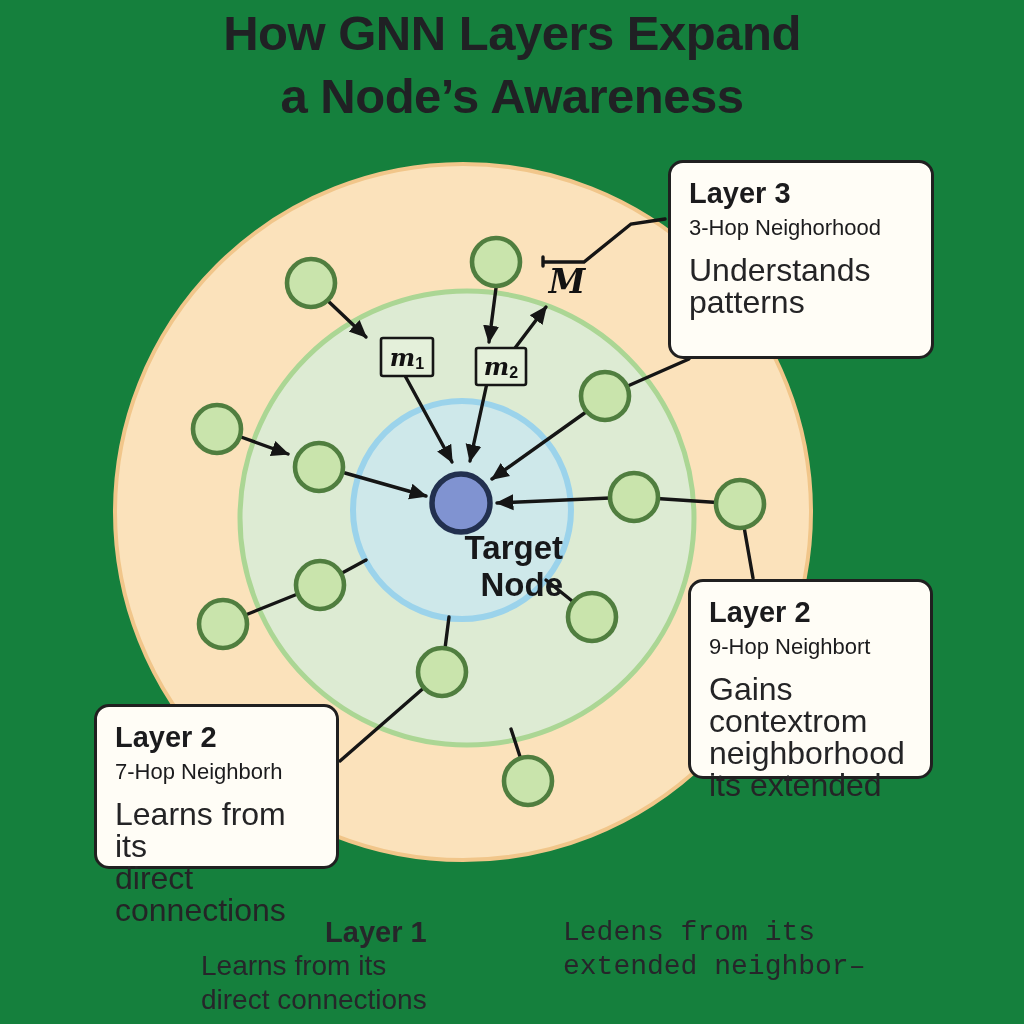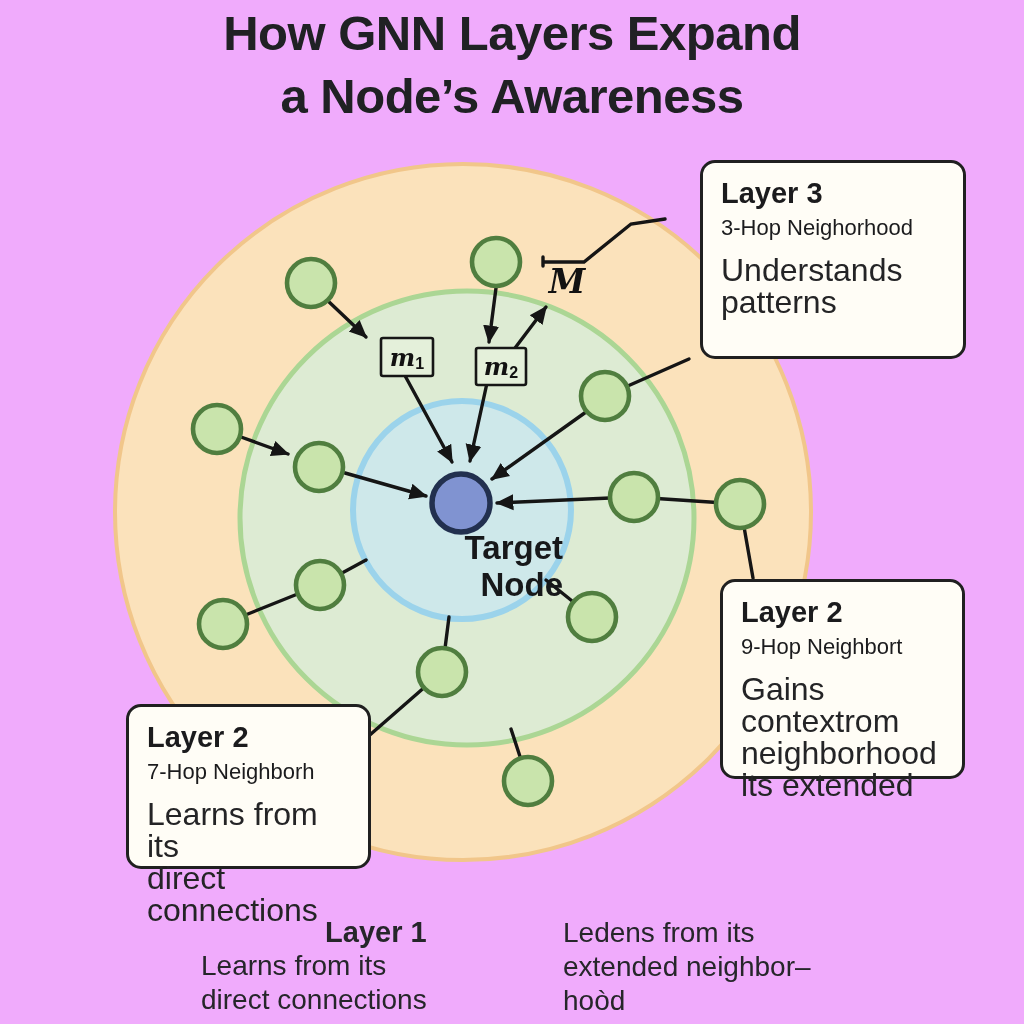--- a/index.html
+++ b/index.html
@@ -1,42 +1,42 @@
 <!DOCTYPE html>
 <html><head>
 <meta charset="utf-8">
 <style>
   html,body{margin:0;padding:0;}
   body{font-family:"Liberation Sans",sans-serif;}
-  .canvas{position:relative;width:1024px;height:1024px;background:#f0abfc;overflow:hidden;color:#1E1E20;}
+  .canvas{position:relative;width:1024px;height:1024px;background:#15803d;overflow:hidden;color:#1E1E20;}
   .layer-svg{position:absolute;left:0;top:0;}
   .page-title{position:absolute;left:0;top:2px;width:1024px;text-align:center;
     font-size:49px;line-height:63px;font-weight:bold;letter-spacing:-0.5px;color:#202124;}
   .target-label{position:absolute;left:361px;top:529px;width:202px;text-align:right;
     font-size:33px;line-height:37px;font-weight:bold;color:#17181a;}
   .msg-label{position:absolute;display:flex;align-items:center;justify-content:center;
     font-family:"DejaVu Serif",serif;font-style:italic;font-weight:bold;font-size:24px;color:#121212;}
   .msg-label .sub{font-size:16px;font-style:normal;font-weight:bold;align-self:flex-end;
     padding-bottom:3px;font-family:"Liberation Sans",sans-serif;}
   .m1{left:381px;top:338px;width:52px;height:38px;}
   .m2{left:476px;top:348px;width:50px;height:37px;}
   .big-m{position:absolute;left:538px;top:262px;width:58px;height:38px;text-align:center;
     font-family:"DejaVu Serif",serif;font-style:italic;font-weight:bold;font-size:33px;color:#121212;}
   .callout{position:absolute;background:#FFFDF6;border:3px solid #202020;border-radius:15px;
-    padding:13px 18px;box-sizing:border-box;color:#1b1b1d;margin-left:32px;}
+    padding:13px 18px;box-sizing:border-box;color:#1b1b1d;}
   .callout .c-title{font-size:29px;line-height:35px;font-weight:bold;}
   .callout .c-sub{font-size:22px;line-height:33px;}
   .callout .c-body{margin-top:10px;font-size:32px;line-height:32px;color:#242426;}
   .co-layer3{left:668px;top:160px;width:266px;height:199px;}
   .co-layer2r{left:688px;top:579px;width:245px;height:200px;}
   .co-layer2l{left:94px;top:704px;width:245px;height:165px;}
   .footnote{position:absolute;font-size:28px;line-height:34px;color:#26262a;}
   .footnote .f-title{font-weight:bold;font-size:29px;text-align:right;}
   .fn-left{left:201px;top:915px;}
-  .fn-right{left:563px;top:916px;}
+  .fn-right{left:563px;top:916px;font-family:Liberation Mono, monospace;}
 </style>
 </head>
 <body>
 
 <div class="canvas">
 
   <svg class="layer-svg" width="1024" height="1024" viewBox="0 0 1024 1024">
     <defs>
       <marker id="ah" viewBox="0 0 10 10" refX="8.6" refY="5" markerWidth="5.6" markerHeight="5.6" orient="auto">
         <path d="M0,0.8 L9.4,5 L0,9.2 z" fill="#151515"></path>
@@ -141,16 +141,15 @@
   </div>
 
   <div class="footnote fn-left">
     <div class="f-title">Layer 1</div>
     <div>Learns from its</div>
     <div>direct connections</div>
   </div>
   <div class="footnote fn-right">
     <div>Ledens from its</div>
     <div>extended neighbor–</div>
-    <div>hoòd</div>
   </div>
 
 </div>
 
 </body></html>

